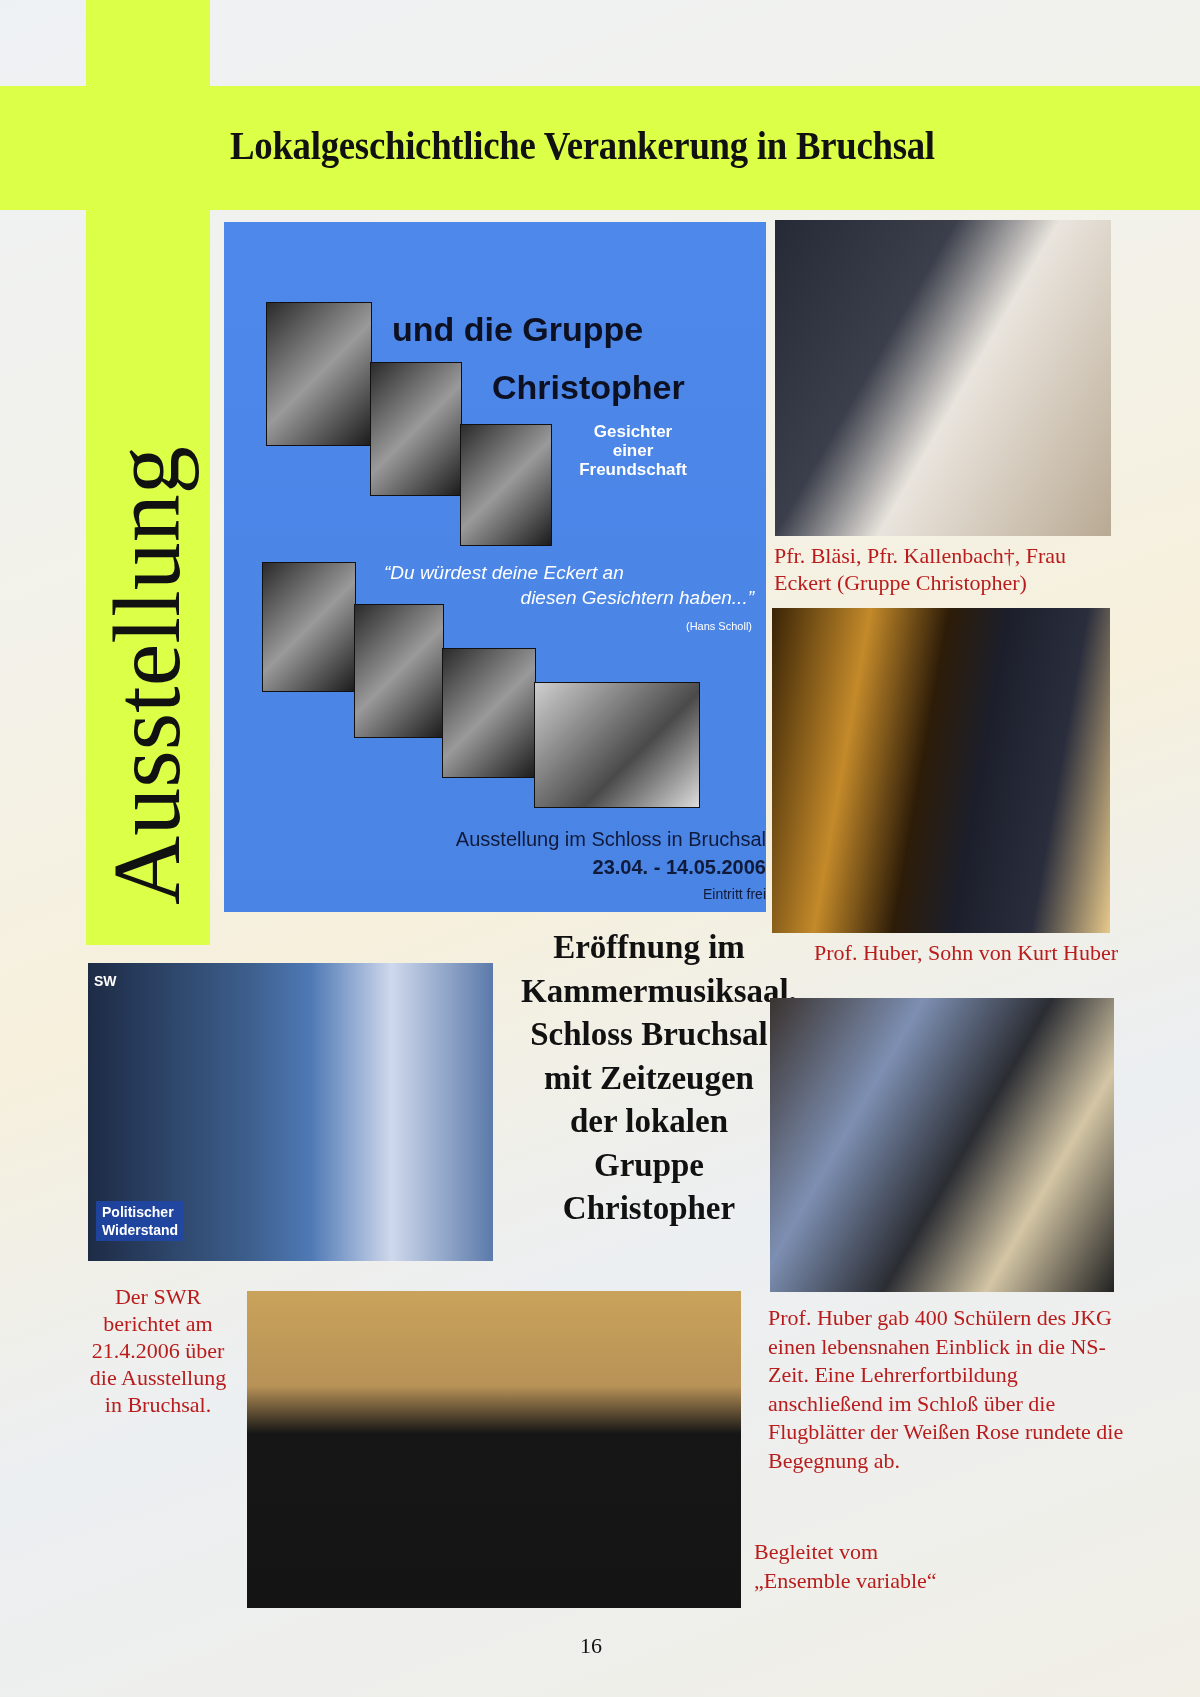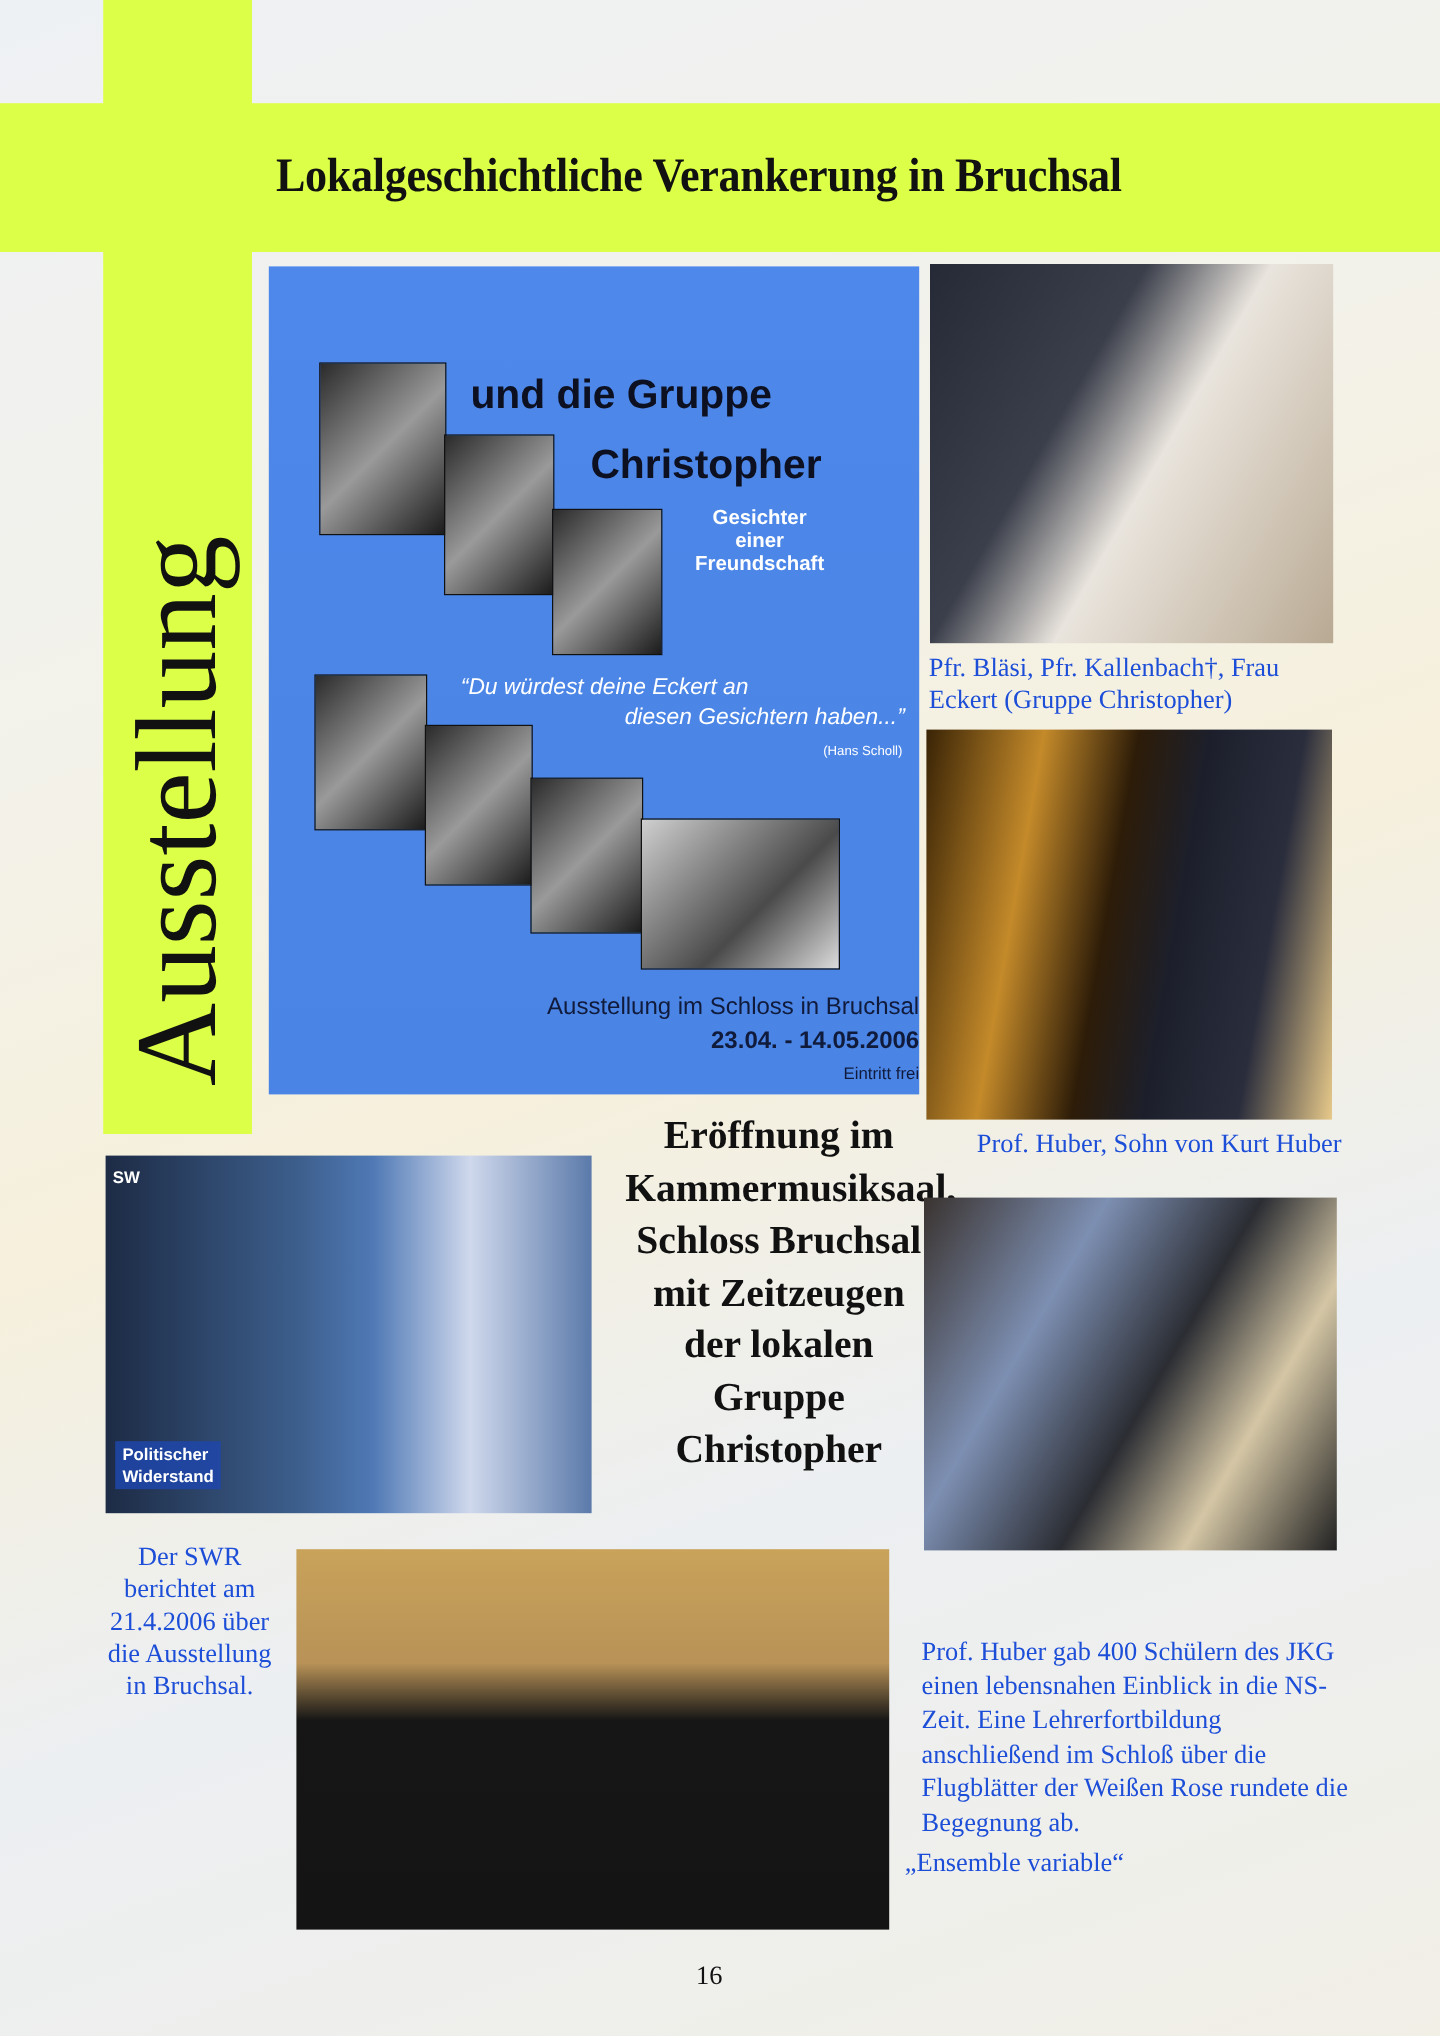--- a/index.html
+++ b/index.html
@@ -61,28 +61,28 @@
     .ph-huber { left: 772px; top: 608px; width: 338px; height: 325px; background: linear-gradient(100deg, #3a2406 0%, #c48a2a 25%, #2d1c08 45%, #1c1f2b 60%, #2a2d3c 80%, #e7c98a 100%); }
     .ph-tv { left: 88px; top: 963px; width: 405px; height: 298px; background: linear-gradient(90deg, #1d2b45 0%, #3d5f8d 40%, #4f79b5 55%, #cfd8ec 75%, #5b7aaa 100%); }
     .ph-hall { left: 770px; top: 998px; width: 344px; height: 294px; background: linear-gradient(120deg, #3a3330 0%, #7d8fb2 30%, #2b2d33 55%, #d4c6a5 75%, #222 100%); }
     .ph-ensemble { left: 247px; top: 1291px; width: 494px; height: 317px; background: linear-gradient(180deg, #c9a35a 0%, #b89257 30%, #161616 45%, #141414 100%); }
     .tv-caption {
       position: absolute; left: 8px; top: 238px; color: #fff; font-family: "Liberation Sans", sans-serif;
       font-weight: bold; font-size: 14px; line-height: 18px; background: rgba(30,70,170,0.85); padding: 2px 6px;
     }
     .tv-logo { position: absolute; left: 6px; top: 10px; color: #fff; font-family: "Liberation Sans", sans-serif; font-weight: bold; font-size: 14px; }
     
-    .caption { position: absolute; color: #1d4ed8; font-family: "Liberation Serif", serif; }
+    .caption { position: absolute; color: #b91c1c; font-family: "Liberation Serif", serif; }
     .cap-elder { left: 774px; top: 542px; width: 340px; font-size: 22px; line-height: 27px; }
     .cap-huber { left: 772px; top: 940px; width: 340px; font-size: 22px; white-space: nowrap; margin-left: 42px; }
     .cap-opening {
       left: 521px; top: 926px; width: 256px; text-align: center; font-weight: bold; font-size: 33px; line-height: 43.5px; color: #111;
     }
     .cap-swr { left: 88px; top: 1283px; width: 140px; text-align: center; font-size: 22px; line-height: 27px; }
-    .cap-lecture { left: 768px; top: 1362px; width: 360px; font-size: 22px; line-height: 28.5px; }
+    .cap-lecture { left: 768px; top: 1304px; width: 360px; font-size: 22px; line-height: 28.5px; }
     .cap-ensemble { left: 754px; top: 1538px; width: 300px; font-size: 22px; line-height: 28.5px; }
     .page-number { left: 580px; top: 1633px; font-size: 22px; color: #111; }
   </style>
 </head>
 <body>
 
 <div class="abs bar-v"></div>
 <div class="abs bar-h"></div>
 
 <div class="abs page-title">Lokalgeschichtliche Verankerung in Bruchsal</div>
@@ -136,16 +136,17 @@
 
 <div class="photo-box ph-hall"></div>
 
 <div class="caption cap-swr">Der SWR berichtet am 21.4.2006 über die Ausstellung in Bruchsal.</div>
 
 <div class="photo-box ph-ensemble"></div>
 
 <div class="caption cap-lecture">Prof. Huber gab 400 Schülern des JKG einen lebensnahen Einblick in die NS-Zeit. Eine Lehrerfortbildung anschließend im Schloß  über die Flugblätter der Weißen Rose rundete die Begegnung ab.</div>
 
 <div class="caption cap-ensemble">
+  <div>Begleitet vom</div>
   <div>„Ensemble variable“</div>
 </div>
 
 <div class="abs page-number">16</div>
 
 </body></html>

